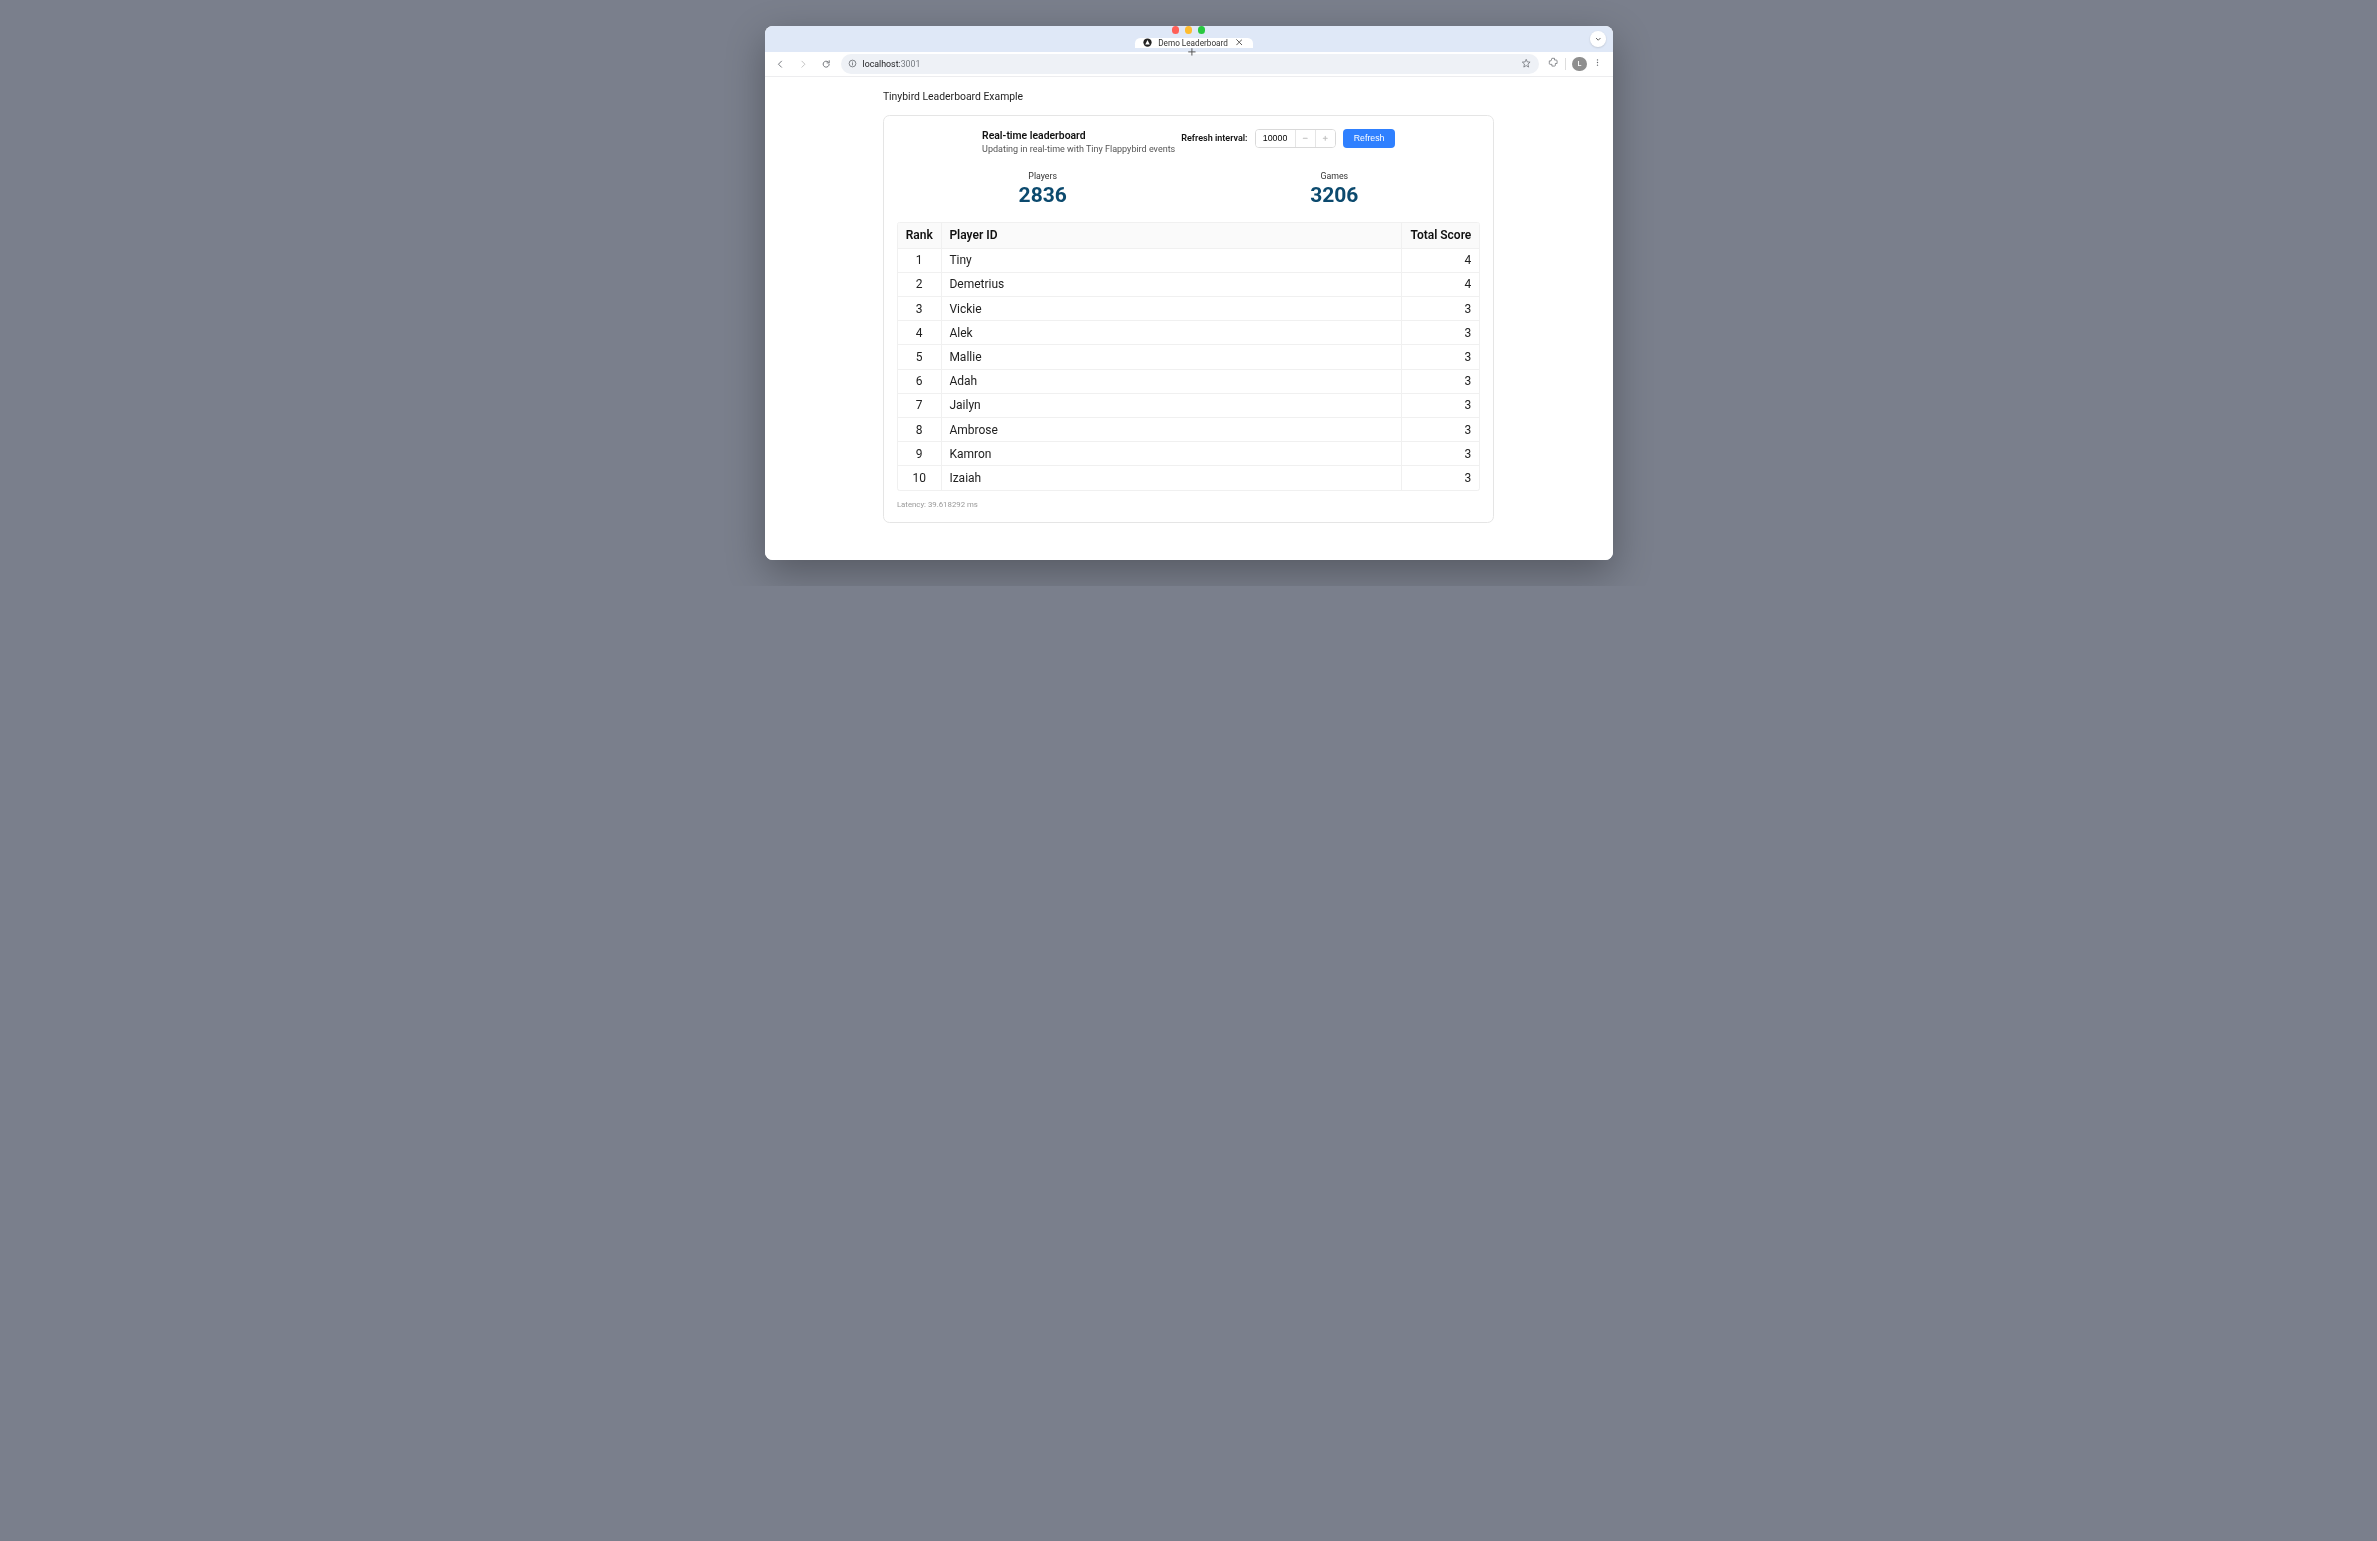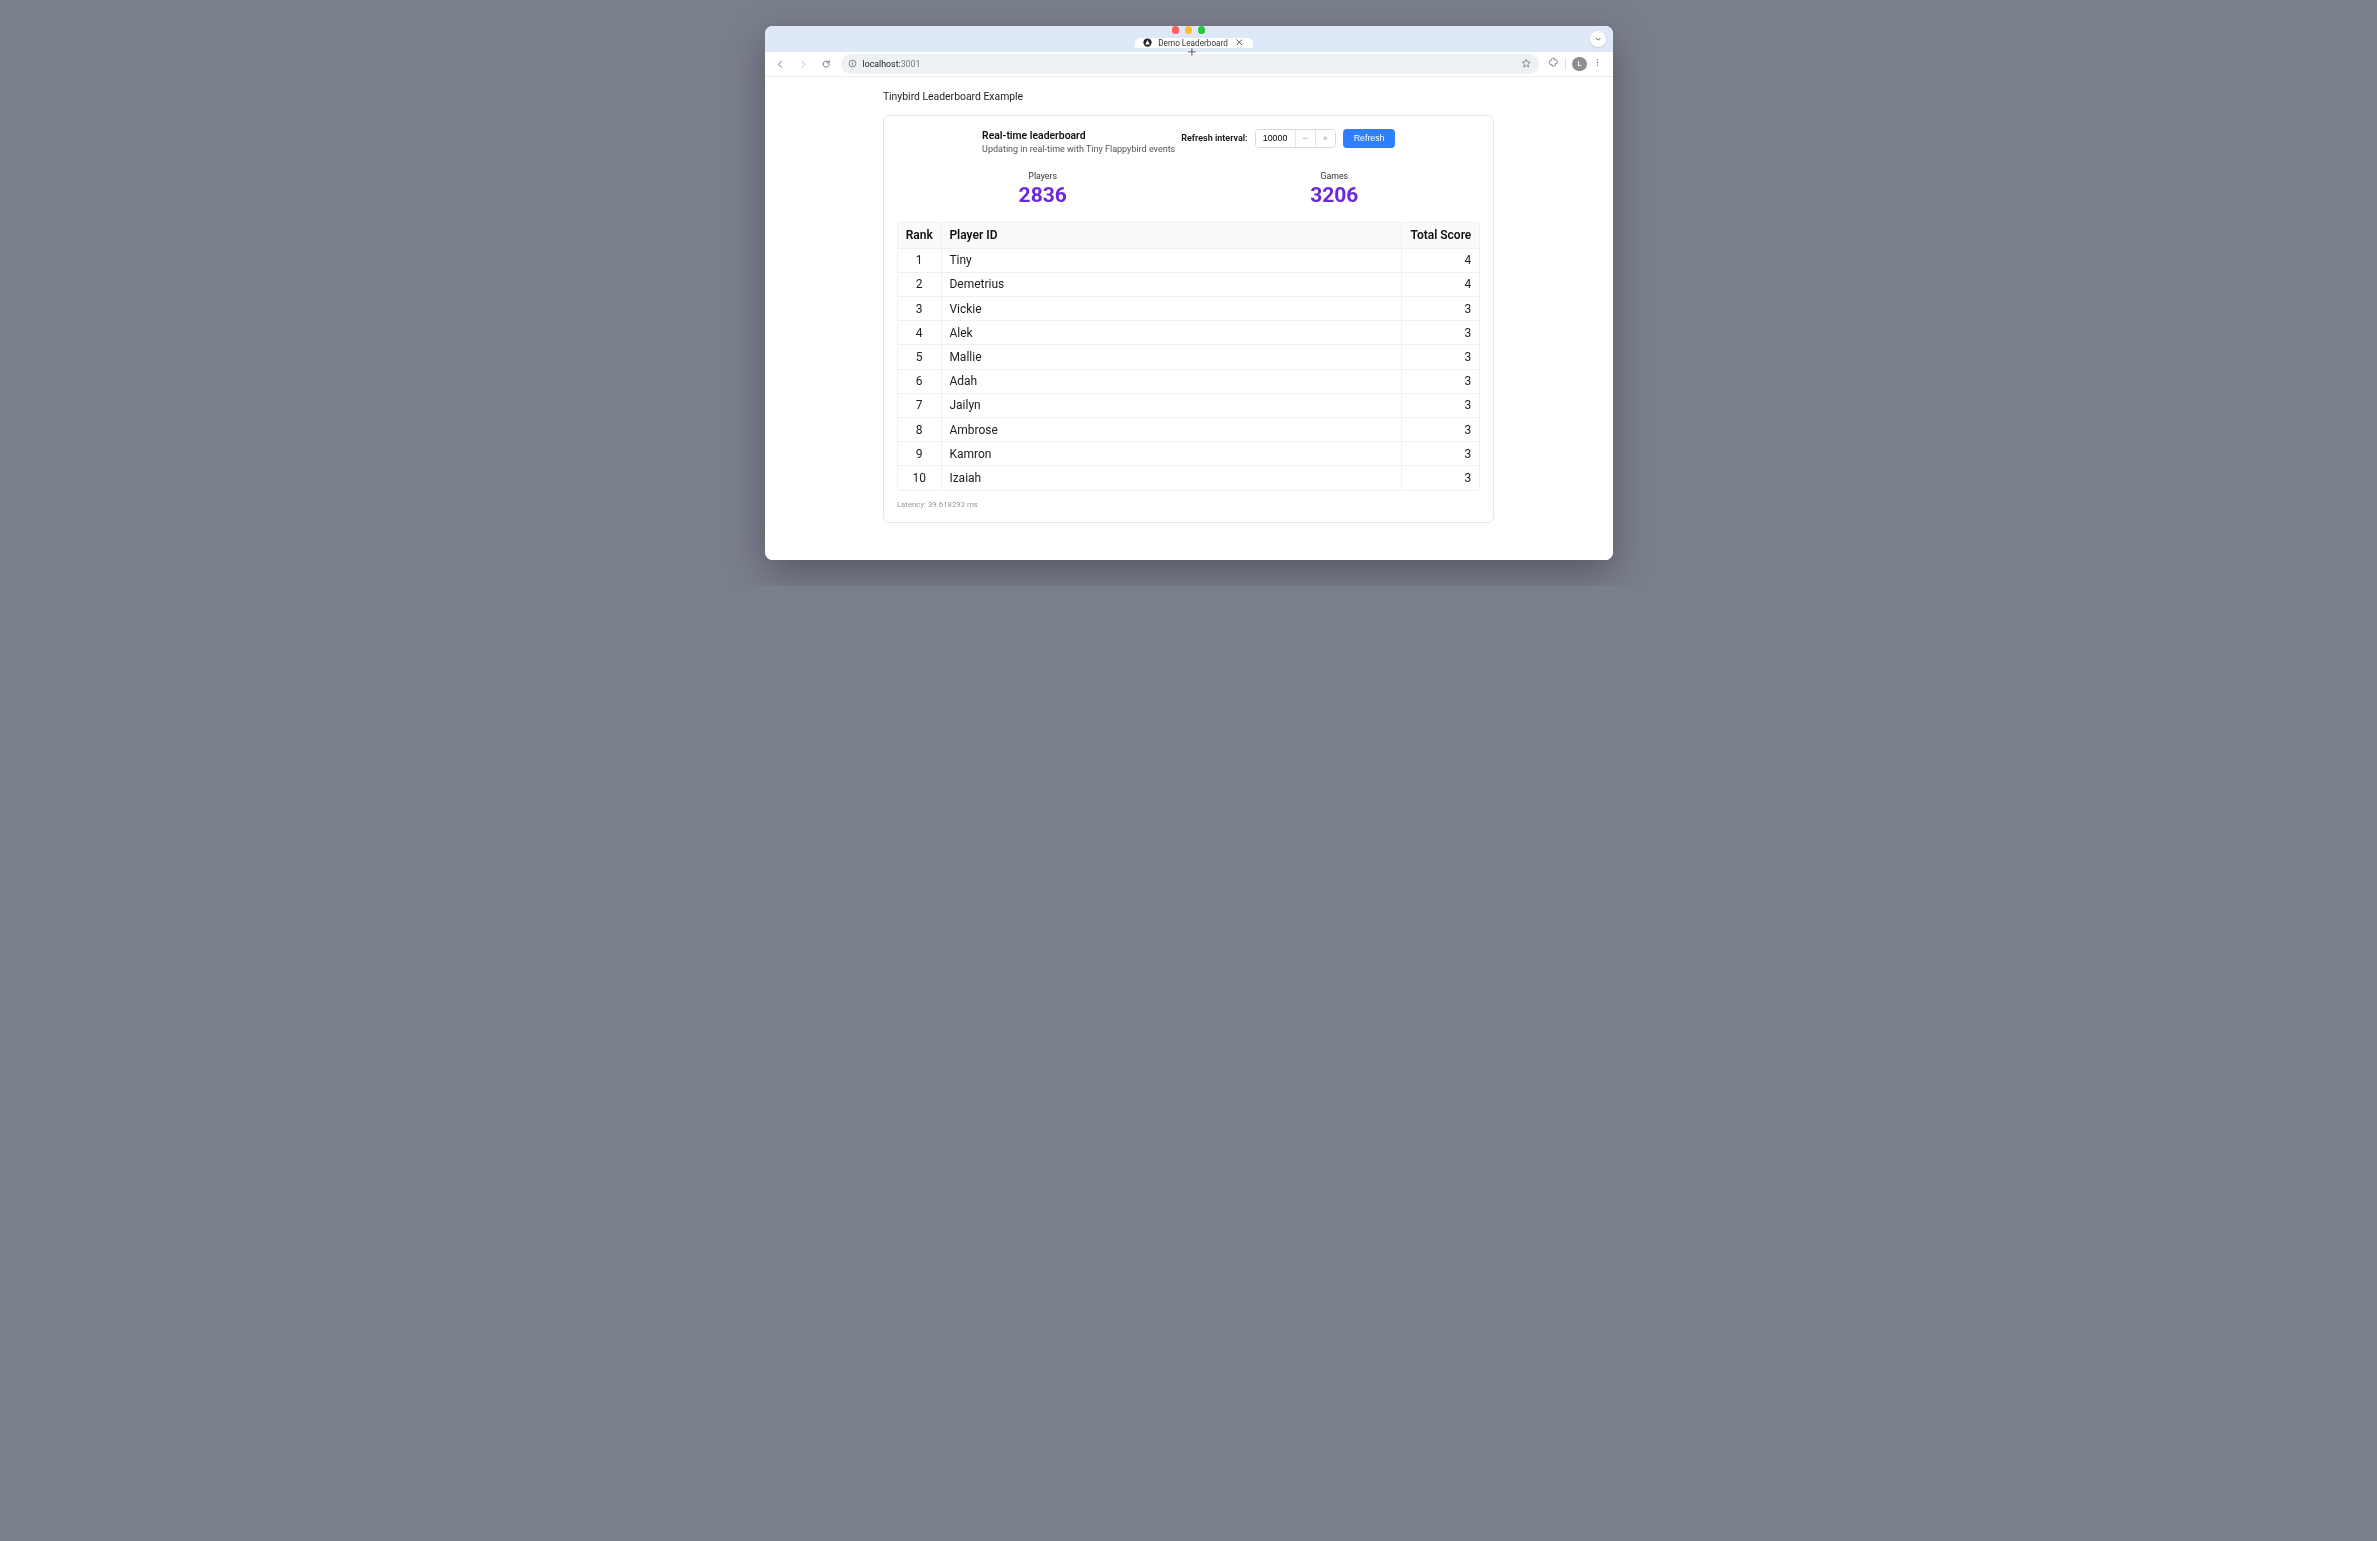--- a/index.html
+++ b/index.html
@@ -168,21 +168,21 @@
       padding: 0 10.4px; height:19.6px; border-radius:3.9px;
       font-size:8.8px; cursor:pointer; font-weight:500;
     }
     .stats-row {
       display:flex; margin-top: 17px;
     }
     .stat {
       flex:1; text-align:center;
     }
     .stat-label { font-size:8.8px; color:#333; }
-    .stat-value { font-size:21px; font-weight:700; color:#6d28d9; margin-top:1.3px; }
+    .stat-value { font-size:21px; font-weight:700; color:#0c4a6e; margin-top:1.3px; }
     .table-wrap {
       margin-top: 15.7px;
       border: 0.7px solid #f0f0f0;
       border-radius: 2.6px;
       overflow:hidden;
     }
     table { width:100%; border-collapse: collapse; font-size:12px; }
     th {
       background:#fafafa; text-align:left; padding: 5.2px 7.8px;
       font-weight:600; color:#111; border-bottom:0.7px solid #f0f0f0;

